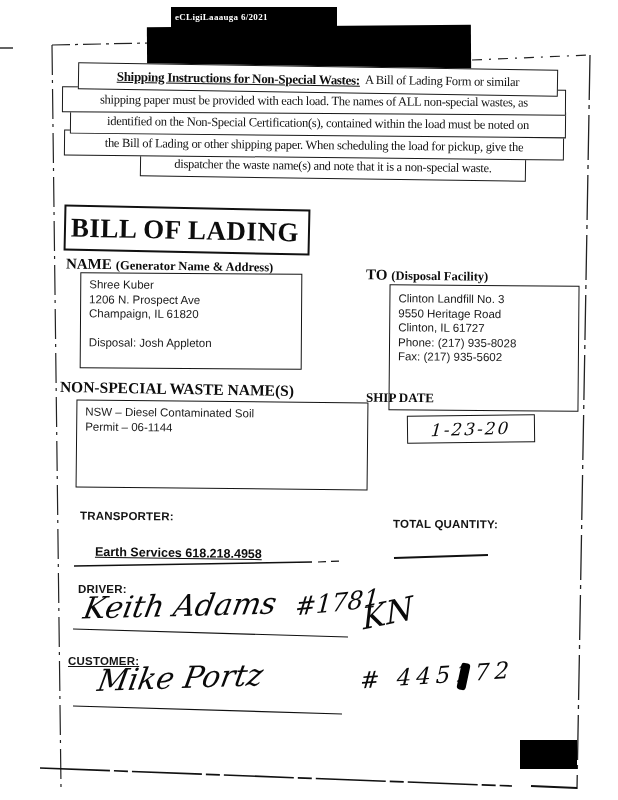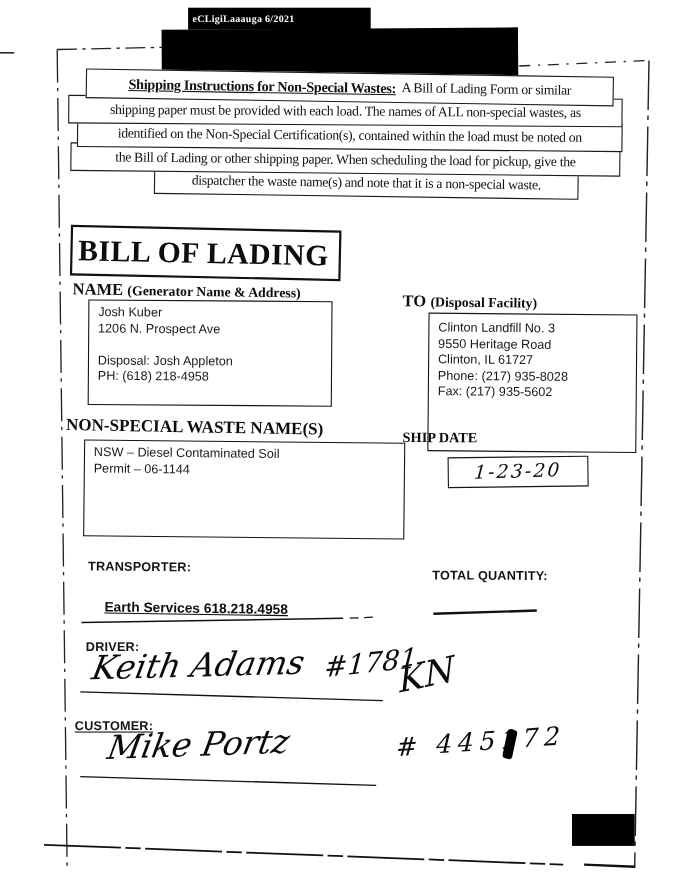--- a/index.html
+++ b/index.html
@@ -105,25 +105,25 @@
 
   <div class="abs title-box">
     <span>BILL OF LADING</span>
   </div>
 
   <div class="abs seclabel from-label">
     <span class="big">NAME</span>
     <span class="small">(Generator Name &amp; Address)</span>
   </div>
   <div class="abs databox from-box">
-    <div>Josh Kuber</div>
+    <div>Shree Kuber</div>
     <div>1206 N. Prospect Ave</div>
+    <div>Champaign, IL 61820</div>
     <div></div>
     <div>Disposal: Josh Appleton</div>
-    <div>PH: (618) 218-4958</div>
   </div>
 
   <div class="abs seclabel to-label">
     <span class="big">TO</span>
     <span class="small">(Disposal Facility)</span>
   </div>
   <div class="abs databox to-box">
     <div>Clinton Landfill No. 3</div>
     <div>9550 Heritage Road</div>
     <div>Clinton, IL  61727</div>

